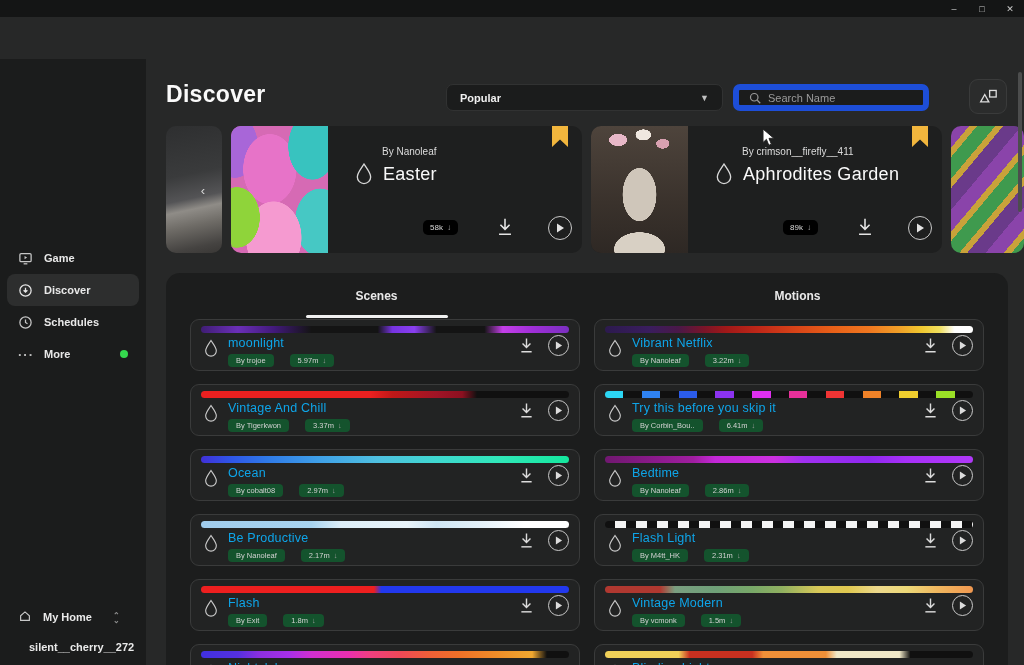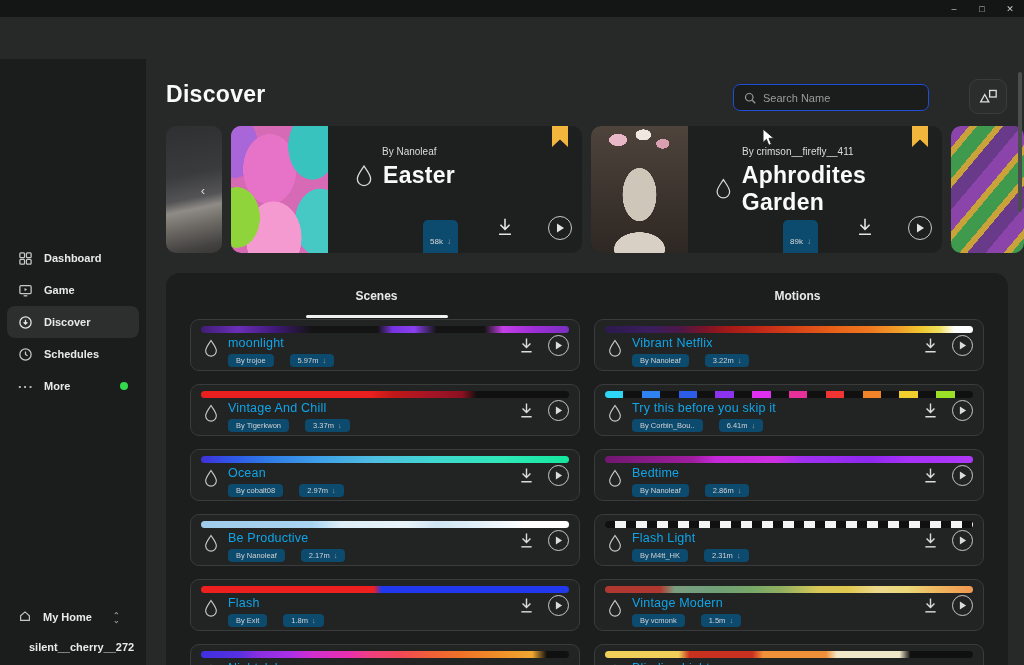--- a/index.html
+++ b/index.html
@@ -31,21 +31,21 @@
   .foot-item { height:30px; display:flex; align-items:flex-end; gap:11px; padding:0 18px; font-size:11px; font-weight:700; color:#eaeaea; cursor:pointer; }
   .selector-glyphs { display:flex; flex-direction:column; line-height:5px; font-size:8px; color:#8f8f8f; margin-left:10px; }
 
   
   .main { position:absolute; top:59px; left:146px; right:0; bottom:0; background:#272828; }
   .page-title { position:absolute; left:20px; top:22px; font-size:23px; font-weight:700; letter-spacing:.3px; color:#fafafa; }
 
   .sort-dropdown { position:absolute; left:300px; top:25px; width:277px; height:27px; background:#1b1c1c; border:1px solid #313232; border-radius:7px; display:flex; align-items:center; padding:0 13px; font-size:11px; font-weight:700; color:#f0f0f0; cursor:pointer; }
   .caret { margin-left:auto; font-size:9px; color:#c0c0c0; }
 
-  .search-box { position:absolute; left:587px; top:25px; width:196px; height:27px; background:#1b1c1c; border:1px solid #1d4ed8; border-radius:7px; display:flex; align-items:center; gap:7px; padding:0 10px; }
+  .search-box { position:absolute; left:587px; top:25px; width:196px; height:27px; background:#1b1c1c; border:6px solid #1d4ed8; border-radius:7px; display:flex; align-items:center; gap:7px; padding:0 10px; }
   .search-box input { flex:1; background:transparent; border:none; outline:none; color:#dddddd; font-size:11px; font-family:"Liberation Sans",sans-serif; }
   .search-box input::placeholder { color:#9b9b9b; }
 
   .shapes-btn { position:absolute; left:823px; top:20px; width:38px; height:35px; background:#2b2c2c; border:1px solid #3a3b3b; border-radius:9px; display:flex; align-items:center; justify-content:center; cursor:pointer; }
 
   
   .carousel { position:absolute; left:20px; top:67px; right:0; height:127px; display:flex; gap:9px; overflow:hidden; }
   .feat-partial { border-radius:10px; position:relative; flex:0 0 auto; }
   .feat-partial.left { width:56px;
     background: linear-gradient(168deg,#2e2f30 0%,#3a3b3c 38%,#545456 56%,#8f8c87 64%,#6e6b66 76%,#454341 92%,#393735 100%); }
@@ -67,42 +67,42 @@
     background:
       radial-gradient(ellipse 15px 10px at 28% 11%, #e8b8c8 0 60%, transparent 61%),
       radial-gradient(ellipse 13px 9px at 54% 7%, #f0e8e0 0 60%, transparent 61%),
       radial-gradient(ellipse 11px 8px at 74% 14%, #d8a0b0 0 60%, transparent 61%),
       radial-gradient(ellipse 28px 44px at 50% 54%, #cfc6ba 0 60%, transparent 61%),
       radial-gradient(ellipse 42px 28px at 50% 97%, #d8d0c4 0 60%, transparent 61%),
       linear-gradient(180deg,#4e443c 0%,#3a322c 60%,#2e2824 100%); }
   .feat-body { flex:1; position:relative; }
   .feat-author { position:absolute; top:20px; left:54px; font-size:10px; color:#dcdcdc; }
   .feat-title-row { position:absolute; top:36px; left:26px; display:flex; align-items:center; gap:9px; }
-  .feat-title { font-size:23px; font-weight:700; color:#fafafa; letter-spacing:.3px; }
+  .feat-title { font-size:18px; font-weight:400; color:#fafafa; letter-spacing:.3px; }
   .feat-bottom { position:absolute; left:0; right:0; bottom:12px; height:26px; }
-  .dl-badge { position:absolute; left:95px; top:5px; background:#0c4a6e; border-radius:5px; padding:17px 7px; font-size:8px; color:#d8d8d8; display:flex; gap:4px; align-items:center; }
+  .dl-badge { position:absolute; left:95px; top:5px; background:#000000; border-radius:5px; padding:3px 7px; font-size:8px; color:#d8d8d8; display:flex; gap:4px; align-items:center; }
   .dl-badge .arr { color:#a8a8a8; }
   .feat-dl { position:absolute; left:166px; top:1px; cursor:pointer; }
   .feat-play { position:absolute; right:10px; top:1px; cursor:pointer; }
   .bookmark { position:absolute; top:0; right:14px; width:16px; height:21px; background:#f2b63d; clip-path:polygon(0 0,100% 0,100% 100%,50% 64%,0 100%); }
 
   
   .panel { position:absolute; left:20px; top:214px; width:842px; bottom:0; background:#1c1d1d; border-radius:14px 14px 0 0; overflow:hidden; }
   .tab-row { position:relative; height:45px; display:flex; }
   .tab { flex:1; display:flex; align-items:center; justify-content:center; font-size:12px; font-weight:700; color:#e9e9e9; cursor:pointer; }
   .tab-underline { position:absolute; bottom:0; left:calc(25% - 71px); width:142px; height:3px; border-radius:2px; background:#f0f0f0; }
   .cols { display:flex; gap:14px; padding:1px 24px 0 24px; }
   .col { flex:1; }
   .scene-card { position:relative; height:52px; margin-bottom:13px; background:#222323; border:1px solid #3a3b3b; border-radius:9px; cursor:pointer; }
   .bar { position:absolute; left:10px; right:10px; top:6px; height:7px; border-radius:4px; }
   .scene-body { position:absolute; left:12px; top:16px; right:70px; display:flex; gap:9px; }
   .scene-text { min-width:0; }
   .scene-title { font-size:12.5px; color:#0ea5e9; letter-spacing:.2px; white-space:nowrap; }
   .badges { display:flex; gap:16px; margin-top:4px; }
-  .badge { background:#0c4a6e; border-radius:4px; padding:2px 8px; font-size:7.5px; color:#d2d2d2; display:flex; gap:4px; align-items:center; white-space:nowrap; }
+  .badge { background:#14532d; border-radius:4px; padding:2px 8px; font-size:7.5px; color:#d2d2d2; display:flex; gap:4px; align-items:center; white-space:nowrap; }
   .badge:empty { display:none; }
   .badge .arr { color:#9f9f9f; }
   .scene-ctrl { position:absolute; right:10px; top:15px; display:flex; align-items:center; gap:12px; }
   .play-circle { width:21px; height:21px; border-radius:50%; border:1.4px solid #c9c9c9; display:flex; align-items:center; justify-content:center; }
   .play-circle svg { display:block; }
 
   .scroll-thumb { position:absolute; right:2px; top:72px; width:4px; height:140px; background:#4c4d4d; border-radius:2px; }
   .cursor { position:absolute; left:762px; top:128px; pointer-events:none; }
 </style>
 </head>
@@ -111,29 +111,20 @@
 <div class="app">
 
   <div class="titlebar">
     <div class="winbtn">–</div>
     <div class="winbtn">□</div>
     <div class="winbtn">✕</div>
   </div>
 
 
   <div class="sidebar">
-    <div class="nav-item">
-      <svg width="15" height="15" viewBox="0 0 24 24" fill="none" stroke="#c8c8c8" stroke-width="2">
-          <rect x="3" y="3" width="7.5" height="7.5" rx="1.5"></rect>
-          <rect x="13.5" y="3" width="7.5" height="7.5" rx="1.5"></rect>
-          <rect x="3" y="13.5" width="7.5" height="7.5" rx="1.5"></rect>
-          <rect x="13.5" y="13.5" width="7.5" height="7.5" rx="1.5"></rect>
-        </svg>
-      <span>Dashboard</span>
-    </div>
     <div class="nav-item">
       <svg width="15" height="15" viewBox="0 0 24 24" fill="none" stroke="#c8c8c8" stroke-width="2">
           <rect x="3" y="4" width="18" height="13" rx="2"></rect>
           <path d="M10.5 8 L14.5 10.5 L10.5 13 Z" fill="#c8c8c8" stroke="none"></path>
           <path d="M9 20.5h6"></path>
         </svg>
       <span>Game</span>
     </div>
     <div class="nav-item active">
       <svg width="15" height="15" viewBox="0 0 24 24" fill="none" stroke="#e8e8e8" stroke-width="2">
@@ -172,20 +163,24 @@
             <path d="M5.5 20 a6.5 5.5 0 0 1 13 0"></path>
           </svg>
         <span>silent__cherry__272</span>
       </div>
     </div>
   </div>
 
   <div class="main">
     <div class="page-title">Discover</div>
 
+    <div class="sort-dropdown">
+      <span>Popular</span>
+      <span class="caret">▼</span>
+    </div>
 
     <div class="search-box">
       <svg width="12" height="12" viewBox="0 0 16 16" fill="none" stroke="#9b9b9b" stroke-width="1.6">
           <circle cx="7" cy="7" r="5"></circle>
           <path d="M11 11 L15 15"></path>
         </svg>
       <input type="text" placeholder="Search Name" style="">
     </div>
 
     <div class="shapes-btn">

